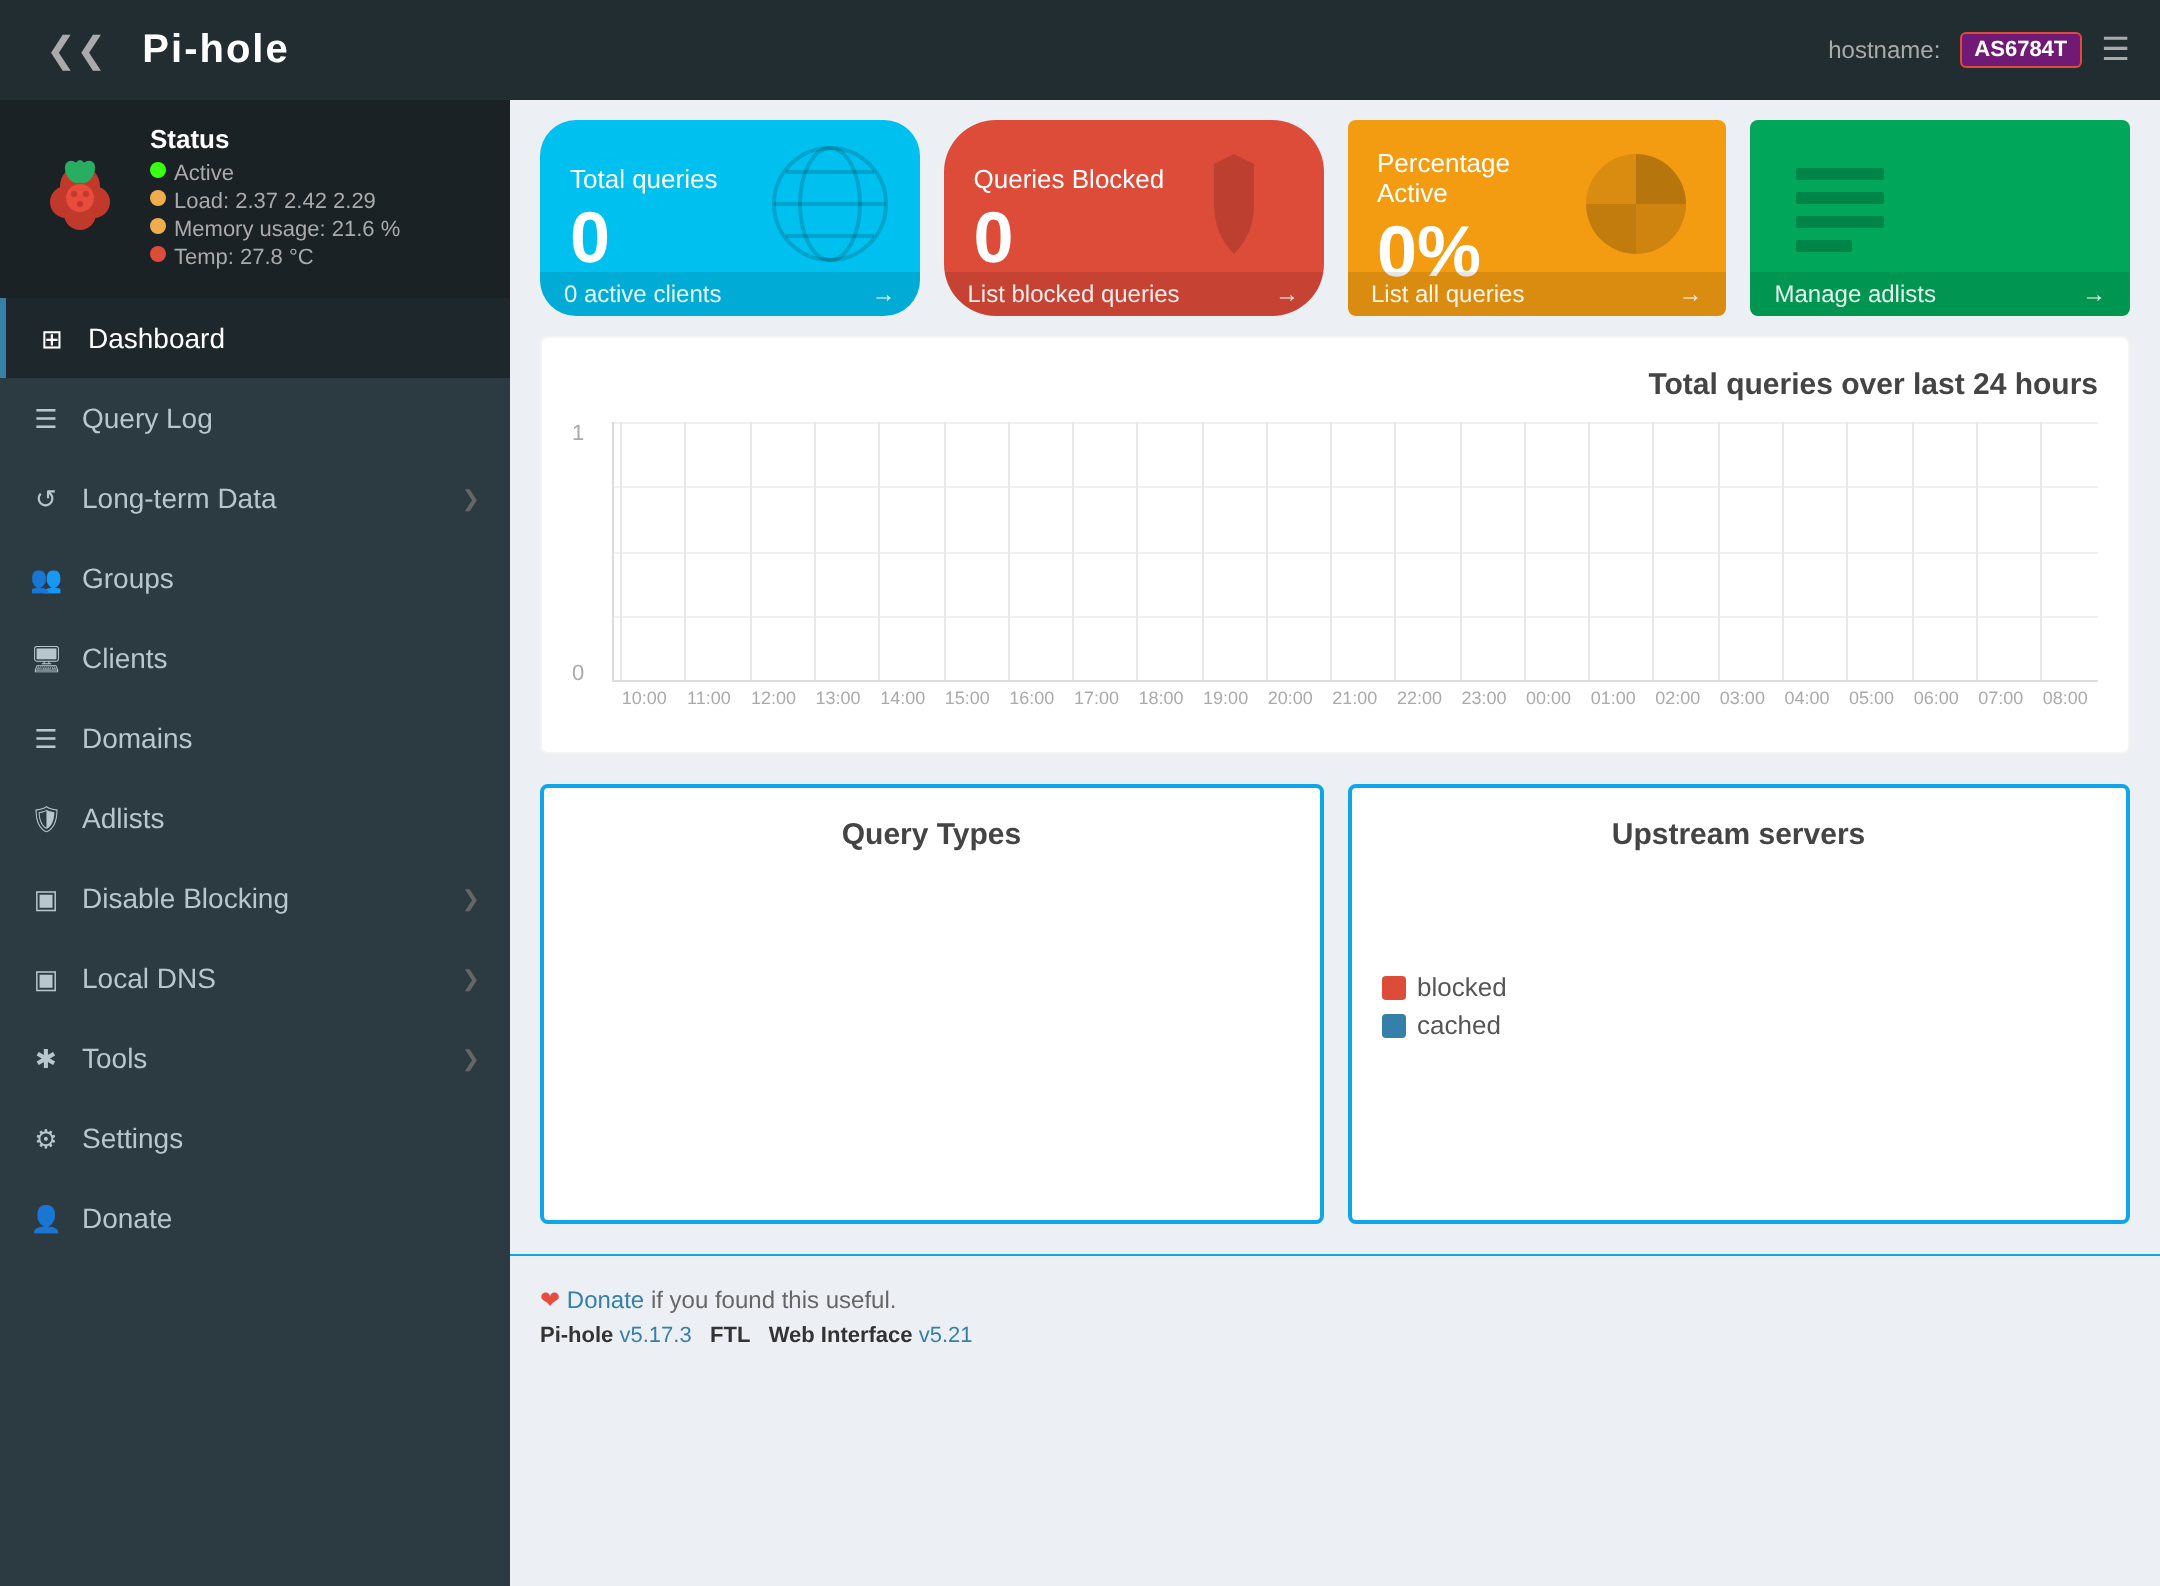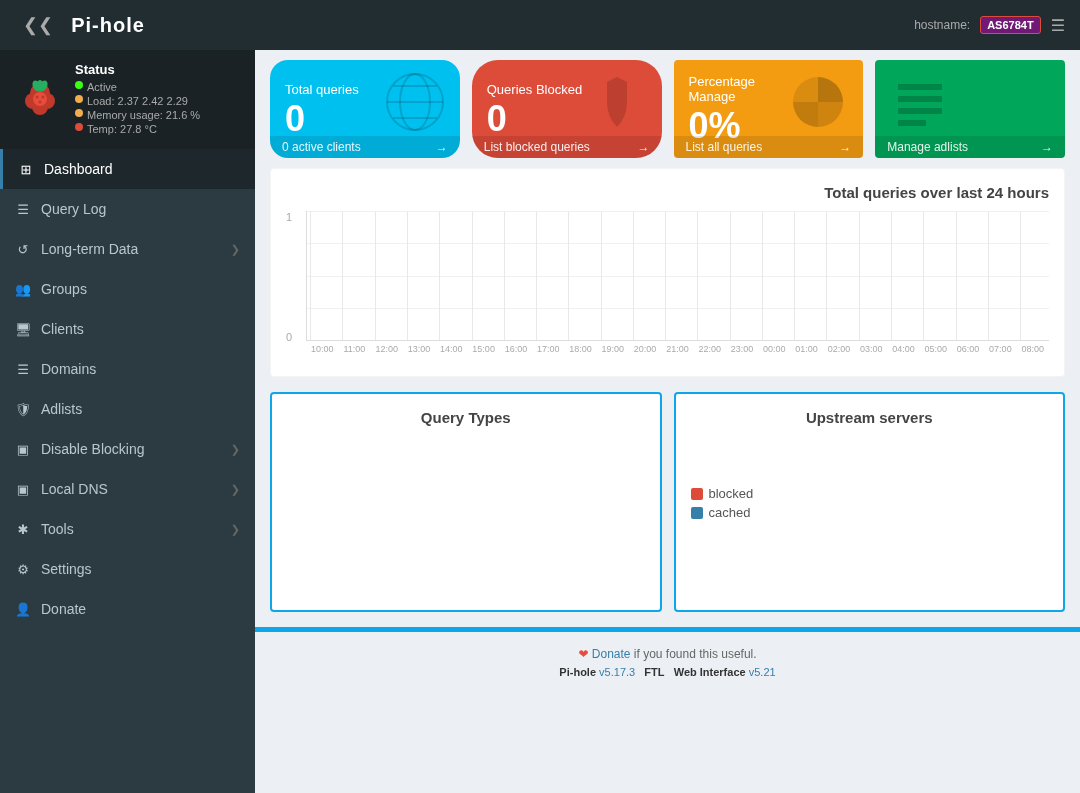--- a/index.html
+++ b/index.html
@@ -189,23 +189,23 @@
 
     .legend-item { display: flex; align-items: center; gap: 6px; font-size: 13px; color: #555; margin-bottom: 4px; }
     .legend-box { width: 12px; height: 12px; border-radius: 2px; }
     .legend-red { background: #dd4b39; }
     .legend-blue { background: #367fa9; }
     .legend-section { margin-top: 60px; }
 
     
     .footer {
       background: #ecf0f5;
-      border-top: 5px solid #0ea5e9;
+      border-top: 1px solid #0ea5e9;
       padding: 15px;
-      text-align: center;
+      text-align: left;
       font-size: 12px;
       color: #666;
     }
     .footer a { color: #367fa9; text-decoration: none; }
     .footer-heart { color: #e74c3c; }
     .footer-versions { margin-top: 5px; font-size: 11px; }
     .footer-versions strong { color: #333; }
 
     
     ::-webkit-scrollbar { width: 6px; }
@@ -385,21 +385,21 @@
           </svg>
         </div>
         <div class="stat-card-footer">
           <span>List blocked queries</span>
           <span>→</span>
         </div>
       </div>
 
       <div class="stat-card stat-card-orange">
         <div class="stat-card-content">
-          <div class="stat-card-title">Percentage Manage</div>
+          <div class="stat-card-title">Percentage Active</div>
           <div class="stat-card-value">0%</div>
         </div>
         <div class="stat-card-icon">
           <svg width="60" height="60" viewBox="0 0 60 60">
             <path d="M30 30 L30 5 A25 25 0 0 1 55 30 Z" fill="rgba(0,0,0,0.25)"></path>
             <path d="M30 30 L55 30 A25 25 0 0 1 30 55 Z" fill="rgba(0,0,0,0.15)"></path>
             <path d="M30 30 L30 55 A25 25 0 0 1 5 30 Z" fill="rgba(0,0,0,0.20)"></path>
             <path d="M30 30 L5 30 A25 25 0 0 1 30 5 Z" fill="rgba(0,0,0,0.10)"></path>
           </svg>
         </div>

